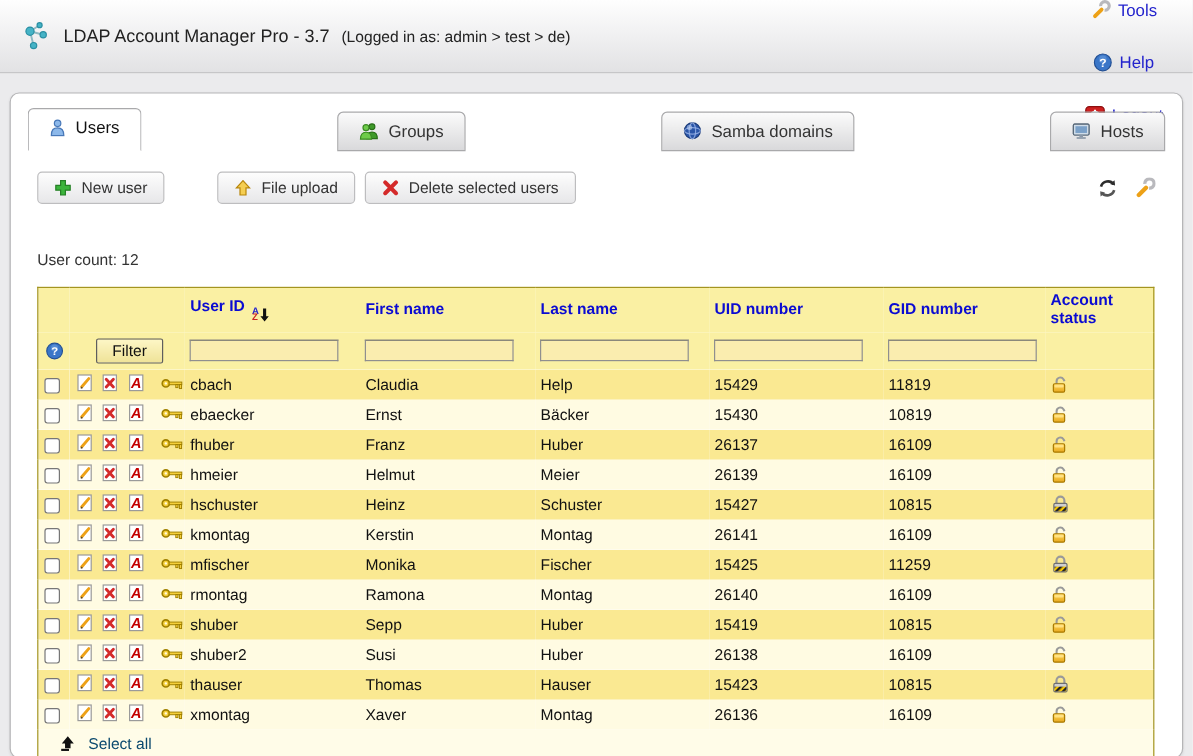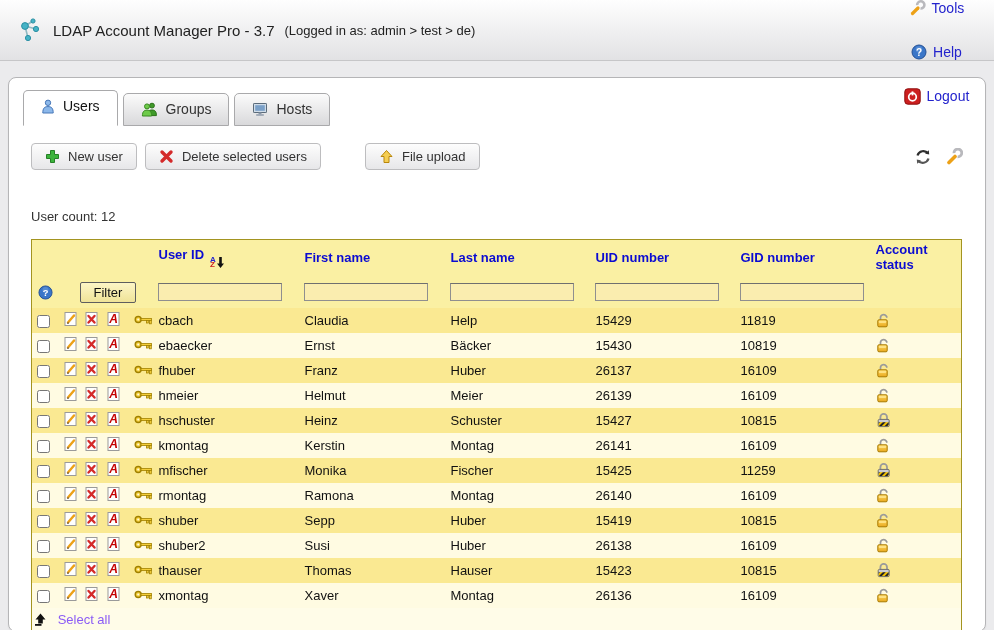--- a/index.html
+++ b/index.html
@@ -24,21 +24,21 @@
     display: flex; align-items: center; gap: 6px;
     color: #2323cd; font-size: 14px; cursor: pointer; text-decoration: none;
   }
   
   .frame {
     margin: 16px 8px 0; height: 555px;
     background: #fff; border: 1px solid #b5b5b7; border-radius: 8px;
     box-shadow: 0 1px 2px rgba(0,0,0,.06);
     overflow: hidden;
   }
-  .tabbar { display: flex; align-items: flex-end; padding: 12px 14px 0; gap: 5px; }
+  .tabbar { display: flex; align-items: flex-end; padding: 12px 14px 0; gap: 5px; justify-content: space-between; }
   .tab {
     display: inline-flex; align-items: center; gap: 8px;
     padding: 7px 17px 8px; font-size: 14px; color: #333;
     background: linear-gradient(#fbfbfb, #d9d9db);
     border: 1px solid #a9a9ab; border-radius: 5px 5px 0 0; cursor: pointer;
   }
   .tab.active {
     background: #fff; border-bottom-color: #fff; padding-bottom: 11px; color: #111;
   }
   
@@ -81,22 +81,22 @@
   tr.odd  td { background: #fae992; }
   tr.even td { background: #fffbe2; }
   tbody.rows td { height: 25px; color: #111; padding: 0 4px 0 5px; vertical-align: middle; white-space: nowrap; overflow: hidden; }
   td.c-check, th.c-check, tr.filter-row td.c-check { padding-left: 6px; }
   td.c-check input { width: 13px; height: 13px; margin: 0; vertical-align: middle; }
   td.c-icons { padding-left: 4px; }
   .ric { display: inline-block; vertical-align: middle; margin-right: 3px; cursor: pointer; }
   .ric.key { margin-left: 7px; cursor: default; }
   td.c-status { padding-left: 9px; }
   tr.selall td {
-    background: #fffce8; height: 23px; padding-left: 2px;
-    color: #8b5cf6; cursor: pointer; vertical-align: middle;
+    background: #fffce8; height: 23px; padding-left: 18px;
+    color: #0c4a6e; cursor: pointer; vertical-align: middle;
   }
   tr.selall .sa-label { margin-left: 7px; vertical-align: middle; }
   .icon { display: inline-block; vertical-align: middle; line-height: 0; }
   svg text { font-family: "Liberation Sans", sans-serif; }
   .sorticon { display: inline-flex; align-items: center; margin-left: 6px; vertical-align: -3px; }
   .az { display: inline-flex; flex-direction: column; line-height: .72; font-size: 8px; font-weight: bold; }
   .az .a { color: #2323cd; } .az .z { color: #cc2222; }
 </style>
 </head>
 <body>
@@ -188,20 +188,31 @@
           <circle cx="11" cy="3.6" r="2.4" fill="#3f9a2a" stroke="#2a7018"></circle>
           <path d="M6.6 13.6 C6.6 9.2 8.2 8 11 8 C13.8 8 15.4 9.2 15.4 13.6 Z" fill="#3f9a2a" stroke="#2a7018"></path>
           <circle cx="6" cy="4.4" r="2.5" fill="#6ecb4a" stroke="#3a8a22"></circle>
           <path d="M1.4 14 C1.4 9.4 3.1 8.2 6 8.2 C8.9 8.2 10.6 9.4 10.6 14 Z" fill="#6ecb4a" stroke="#3a8a22"></path>
         </svg>
       </span>
       <span>Groups</span>
     </div>
     <div class="tab">
       <span class="icon">
+        <svg width="16" height="16" viewBox="0 0 16 16">
+          <circle cx="8" cy="8" r="6.6" fill="#2a55a8" stroke="#1a3a78"></circle>
+          <ellipse cx="8" cy="8" rx="6.6" ry="2.7" fill="none" stroke="#9ab4e8" stroke-width="1" opacity="0.8"></ellipse>
+          <ellipse cx="8" cy="8" rx="2.7" ry="6.6" fill="none" stroke="#9ab4e8" stroke-width="1" opacity="0.8"></ellipse>
+          <circle cx="5.6" cy="5.2" r="2.2" fill="#cfe0f8" opacity="0.5"></circle>
+        </svg>
+      </span>
+      <span>Samba domains</span>
+    </div>
+    <div class="tab">
+      <span class="icon">
         <svg width="16" height="15" viewBox="0 0 16 15">
           <rect x="1.5" y="1.5" width="13" height="9" rx="1" fill="#cddaе8" stroke="#5a6a7a"></rect>
           <rect x="1.5" y="1.5" width="13" height="9" rx="1" fill="#cfdce8" stroke="#5a6a7a"></rect>
           <rect x="3.2" y="3.2" width="9.6" height="5.6" fill="#7aa0c8"></rect>
           <rect x="6.5" y="10.5" width="3" height="1.8" fill="#8a98a8"></rect>
           <rect x="4.2" y="12.3" width="7.6" height="1.4" fill="#8a98a8"></rect>
         </svg>
       </span>
       <span>Hosts</span>
     </div>
@@ -209,35 +220,35 @@
 
   <div class="toolbar">
     <button class="btn">
       <span class="icon">
         <svg width="15" height="15" viewBox="0 0 15 15">
           <path d="M5.5 1.5 h4 v4 h4 v4 h-4 v4 h-4 v-4 h-4 v-4 h4 z" fill="#3cb43c" stroke="#268026"></path>
         </svg>
       </span>
       <span>New user</span>
     </button>
+    <button class="btn upload">
+      <span class="icon">
+        <svg width="15" height="15" viewBox="0 0 15 15">
+          <path d="M7.5 1.5 L13 7.5 H10 V13.5 H5 V7.5 H2 Z" fill="#f5ce52" stroke="#b8860b"></path>
+        </svg>
+      </span>
+      <span>File upload</span>
+    </button>
     <button class="btn">
       <span class="icon">
         <svg width="15" height="15" viewBox="0 0 15 15">
           <path d="M3 3 L12 12 M12 3 L3 12" stroke="#d42a2a" stroke-width="3.4" stroke-linecap="round"></path>
         </svg>
       </span>
       <span>Delete selected users</span>
-    </button>
-    <button class="btn upload">
-      <span class="icon">
-        <svg width="15" height="15" viewBox="0 0 15 15">
-          <path d="M7.5 1.5 L13 7.5 H10 V13.5 H5 V7.5 H2 Z" fill="#f5ce52" stroke="#b8860b"></path>
-        </svg>
-      </span>
-      <span>File upload</span>
     </button>
     <div class="util-icons">
       <span class="icon">
         <svg width="18" height="18" viewBox="0 0 18 18">
           <path d="M3.5 7.5 A6 6 0 0 1 14 5.5" stroke="#2d2d2d" stroke-width="2.2" fill="none"></path>
           <path d="M14.8 2.2 l0.4 4.4 -4.2 -1.2 z" fill="#2d2d2d"></path>
           <path d="M14.5 10.5 A6 6 0 0 1 4 12.5" stroke="#555" stroke-width="2.2" fill="none"></path>
           <path d="M3.2 15.8 l-0.4 -4.4 4.2 1.2 z" fill="#555"></path>
         </svg>
       </span>

